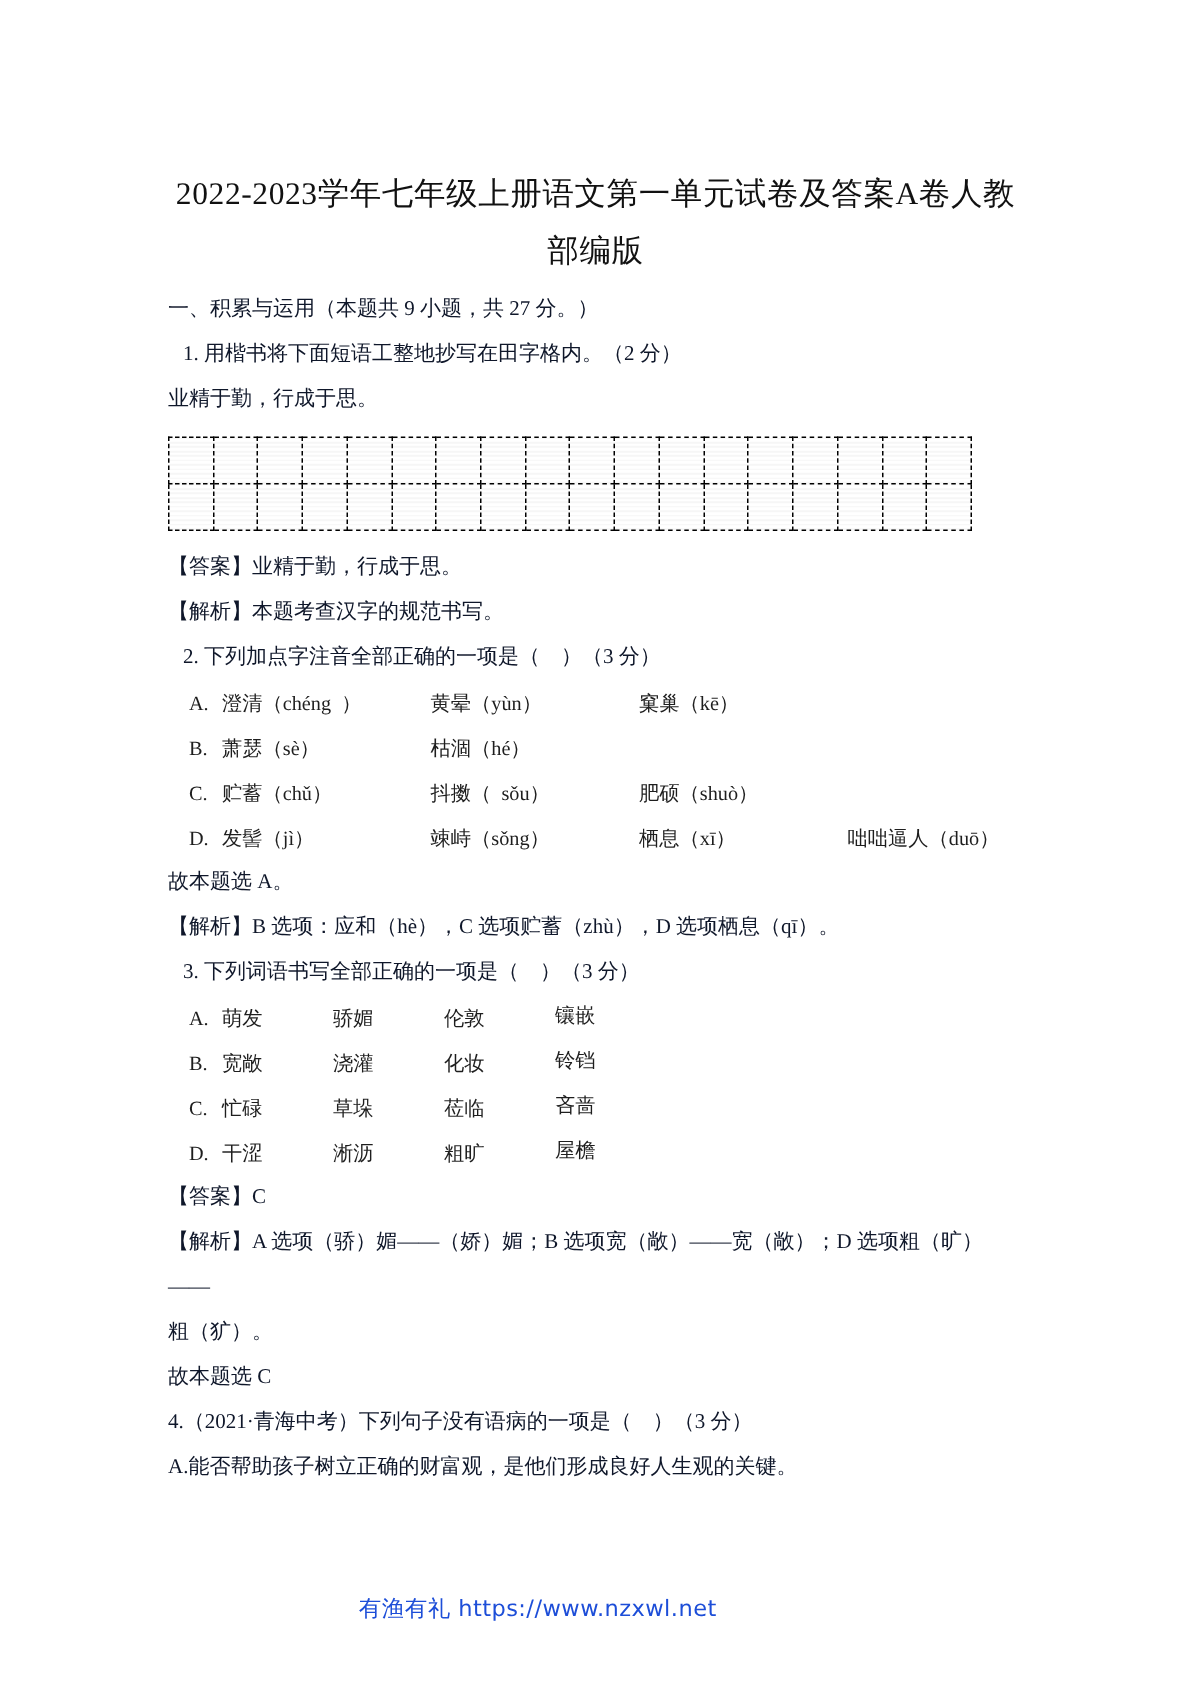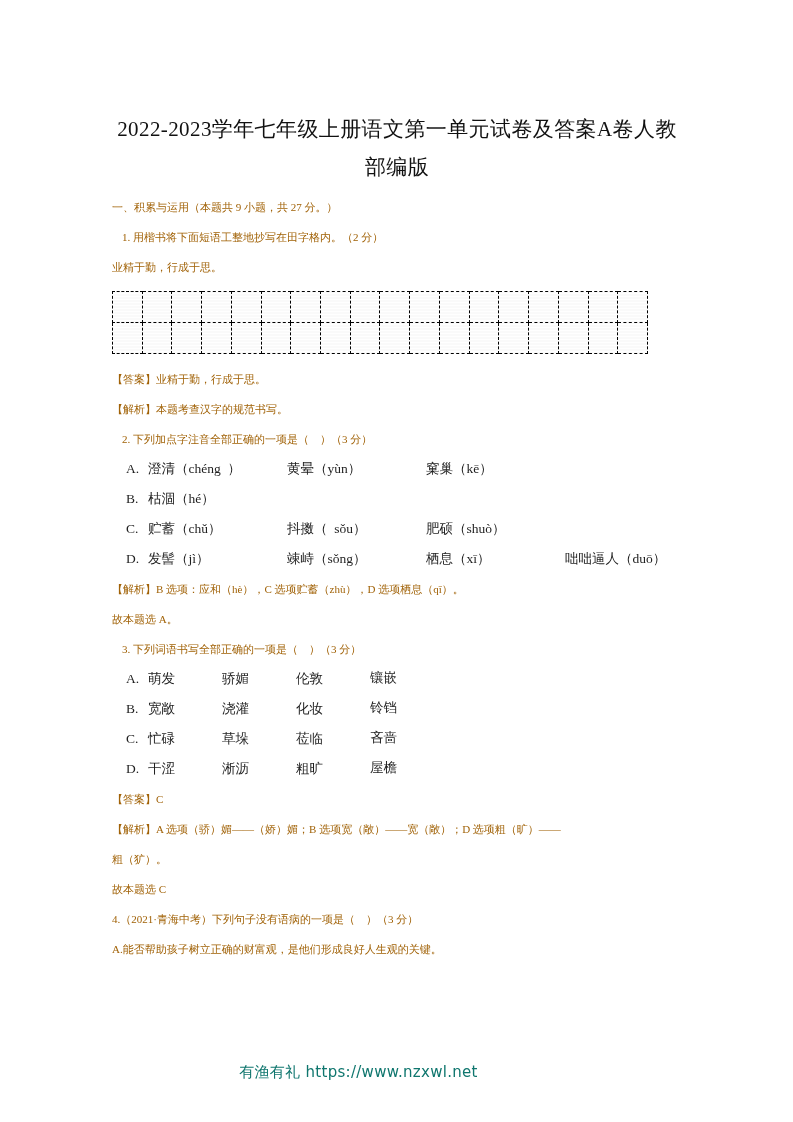--- a/index.html
+++ b/index.html
@@ -35,23 +35,23 @@
     line-height: 38px;
     text-align: center;
     letter-spacing: 0.4px;
     color: #111;
     margin: 0 0 6px 0;
     font-weight: normal;
   }
 
   
   .line {
-    font-size: 11px;
+    font-size: 14px;
     line-height: 30px;
-    color: #a16207;
+    color: #0f172a;
     white-space: pre-wrap;
   }
   .line.indent { padding-left: 10px; }
 
   
   .opt-row {
     display: flex;
     font-size: 13.5px;
     line-height: 30px;
     padding-left: 14px;
@@ -91,21 +91,21 @@
 
   
   .footer {
     position: absolute;
     left: 0;
     top: 1063px;
     width: 717px;
     text-align: center;
     font-family: "DejaVu Sans", "Liberation Sans", sans-serif;
     font-size: 15px;
-    color: #0f766e;
+    color: #1d4ed8;
     letter-spacing: 0.3px;
   }
 </style>
 </head>
 <body>
 
 <div class="page">
   <div class="content">
 
     <h1 class="doc-title">2022-2023学年七年级上册语文第一单元试卷及答案A卷人教部编版</h1>
@@ -168,38 +168,39 @@
     <div class="line indent">2. 下列加点字注音全部正确的一项是（    ）（3 分）</div>
 
     <div class="opt-row opts-pinyin">
       <span class="opt-letter">A.</span>
       <span class="opt-cell">澄清（chéng  ）</span>
       <span class="opt-cell">黄晕（yùn）</span>
       <span class="opt-cell">窠巢（kē）</span>
     </div>
     <div class="opt-row opts-pinyin">
       <span class="opt-letter">B.</span>
+      <span class="opt-cell">萧瑟（sè）</span>
       <span class="opt-cell">枯涸（hé）</span>
     </div>
     <div class="opt-row opts-pinyin">
       <span class="opt-letter">C.</span>
       <span class="opt-cell">贮蓄（chǔ）</span>
       <span class="opt-cell">抖擞（  sǒu）</span>
       <span class="opt-cell">肥硕（shuò）</span>
     </div>
     <div class="opt-row opts-pinyin">
       <span class="opt-letter">D.</span>
       <span class="opt-cell">发髻（jì）</span>
       <span class="opt-cell">竦峙（sǒng）</span>
       <span class="opt-cell">栖息（xī）</span>
       <span class="opt-cell">咄咄逼人（duō）</span>
     </div>
 
+    <div class="line">故本题选 A。</div>
     <div class="line">【解析】B 选项：应和（hè），C 选项贮蓄（zhù），D 选项栖息（qī）。</div>
-    <div class="line">故本题选 A。</div>
 
     <div class="line indent">3. 下列词语书写全部正确的一项是（    ）（3 分）</div>
 
     <div class="opt-row opts-word">
       <span class="opt-letter">A.</span>
       <span class="opt-cell">萌发</span>
       <span class="opt-cell">骄媚</span>
       <span class="opt-cell">伦敦</span>
       <span class="opt-cell">镶嵌</span>
     </div>

